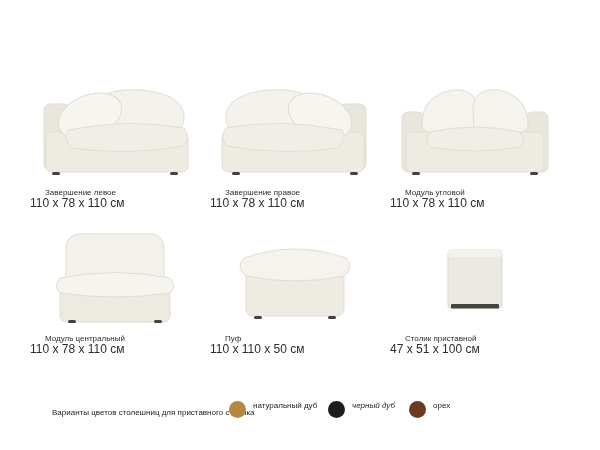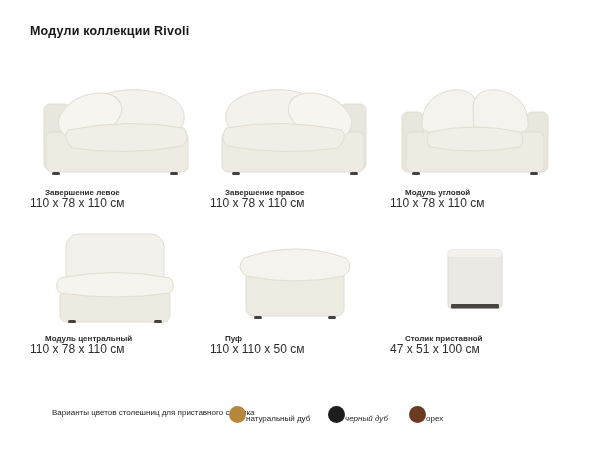--- a/index.html
+++ b/index.html
@@ -8,37 +8,36 @@
   .canvas { position:relative; width:600px; height:450px; background:#ffffff; overflow:hidden; }
 
   .title { position:absolute; left:30px; top:24px; font-size:12.5px; font-weight:600;
            letter-spacing:.2px; color:#161616; }
 
   .card { position:absolute; width:170px; }
   .c1 { left:30px; } .c2 { left:210px; } .c3 { left:390px; }
   .r1 { top:70px; } .r2 { top:220px; }
   .card .img { height:112px; display:flex; align-items:flex-end; justify-content:center; }
   .card.r2 .img { height:108px; }
-  .mod-name { margin:5px 0 0 15px; font-size:8px; line-height:11px; color:#2c2c2c;font-weight:bold; }
+  .mod-name { margin:5px 0 0 15px; font-size:8px; line-height:11px; color:#2c2c2c; }
   .mod-dims { font-size:12px; line-height:11px; color:#2c2c2c; }
 
   .variants { position:absolute; left:0; top:401px; width:600px; height:22px; }
   .variants .intro { position:absolute; left:52px; top:50%; transform:translateY(-50%);
                      font-size:8px; color:#222222; }
-  .swatch-group { position:absolute; top:0; height:22px; display:flex; align-items:flex-end; }
+  .swatch-group { position:absolute; top:0; height:22px; display:flex; align-items:flex-start; gap:7px; }
   .sw1 { left:229px; } .sw2 { left:328px;font-style:italic; } .sw3 { left:409px; }
   .swatch-dot { width:17px; height:17px; border-radius:50%; flex:0 0 auto; }
   .swatch-label { font-size:8px; color:#222222; white-space:nowrap; }
 </style>
 </head>
 <body>
 
 <div class="canvas">
 
-  <div class="title">Модули коллекции Rivoli</div>
 
   <section class="card r1 c1">
     <div class="img">
       <svg width="170" height="112" viewBox="0 0 170 112">
         <g stroke="#e1ddd1" stroke-width="1">
           <rect x="14" y="34" width="26" height="66" rx="6" fill="#e9e6dd"></rect>
           <rect x="16" y="62" width="142" height="40" rx="6" fill="#eeebe2"></rect>
           <path d="M58 52 C54 28 80 18 110 20 C138 22 156 32 154 50 C152 64 134 70 106 68 C84 67 62 66 58 52 Z" fill="#f4f2ec"></path>
           <ellipse cx="60" cy="46" rx="33" ry="21" transform="rotate(-22 60 46)" fill="#f7f5f0"></ellipse>
           <path d="M38 60 Q98 48 154 58 Q161 68 153 76 Q98 86 42 78 Q32 68 38 60 Z" fill="#f1eee8"></path>

